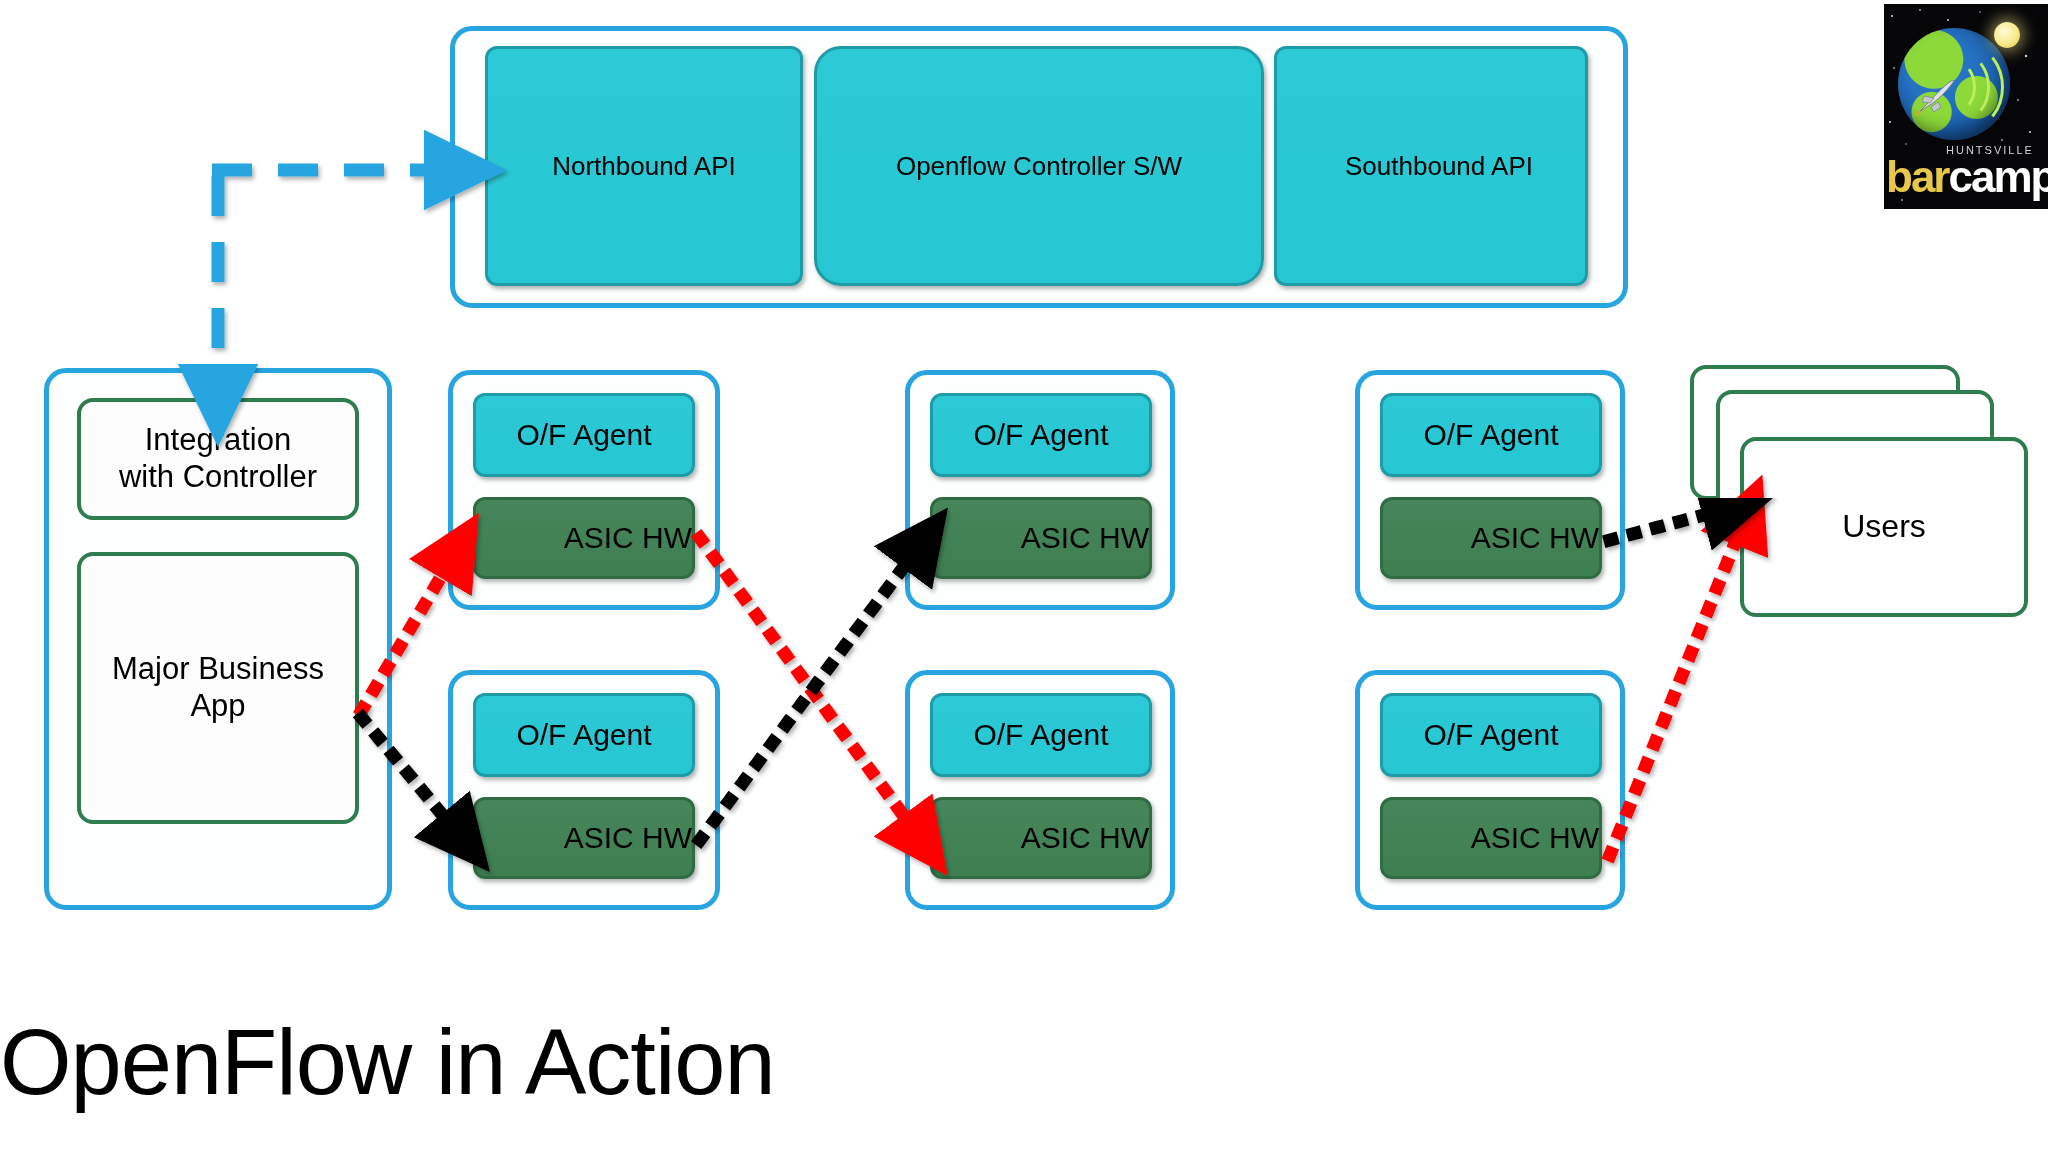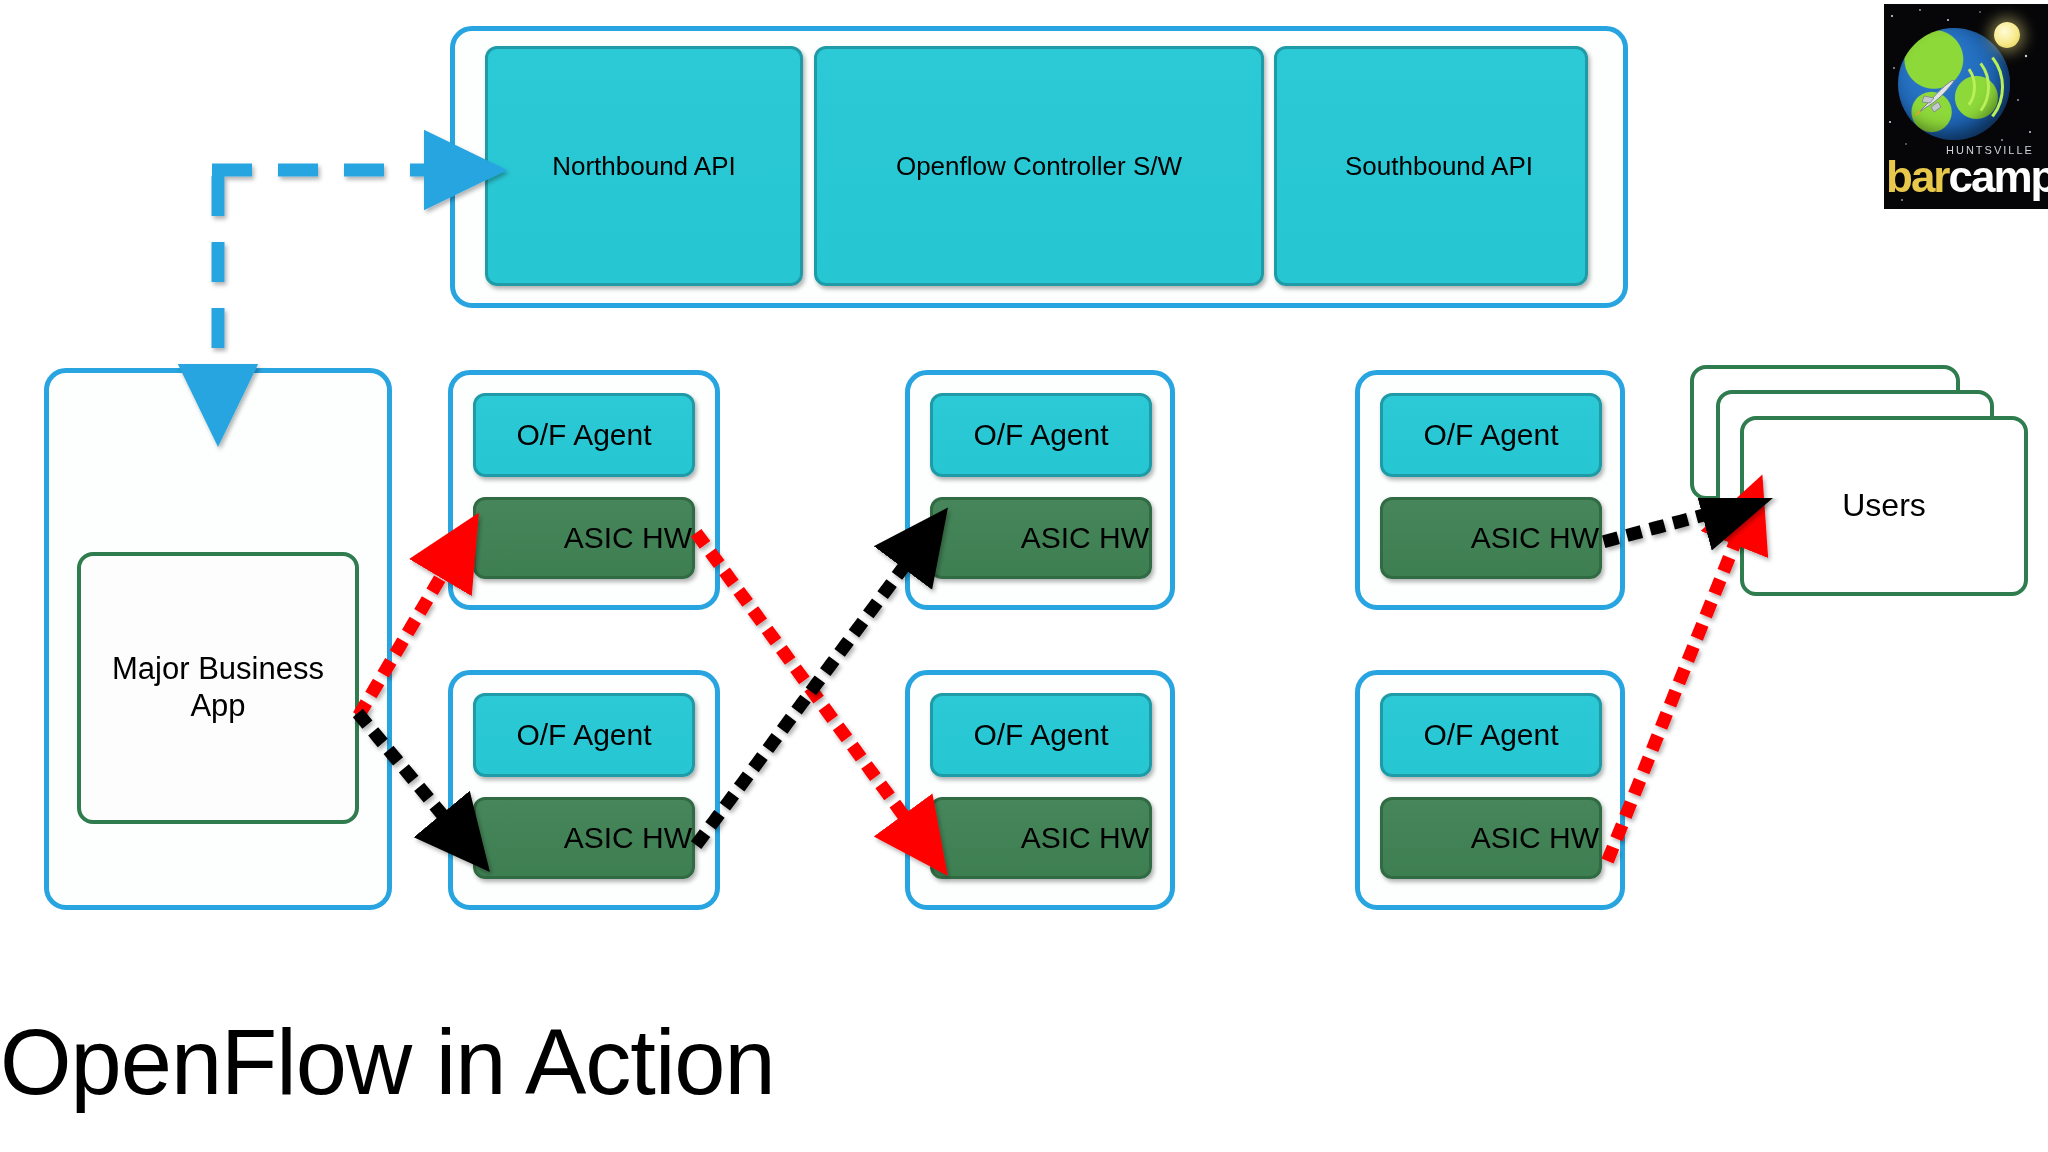--- a/index.html
+++ b/index.html
@@ -162,29 +162,32 @@
 </head>
 <body>
 
 <div id="stage">
 
   <div class="abs blue-panel" style="left:450px; top:26px; width:1178px; height:282px;">
   </div>
   <div class="abs cyan-box lbl-api" style="left:485px; top:46px; width:318px; height:240px;">
     <span>Northbound API</span>
   </div>
-  <div class="abs cyan-box lbl-api" style="left:814px; top:46px; width:450px; height:240px;">
+  <div class="abs cyan-box lbl-api" style="left:814px; top:46px; width:450px; height:240px;border-radius:27px;">
     <span>Openflow Controller S/W</span>
   </div>
   <div class="abs cyan-box lbl-api" style="left:1274px; top:46px; width:314px; height:240px;padding-left:16px;">
     <span>Southbound API</span>
   </div>
 
   <div class="abs blue-panel" style="left:44px; top:368px; width:348px; height:542px;">
   </div>
+  <div class="abs green-outline lbl-left" style="left:77px; top:398px; width:282px; height:122px;">
+    <span><span>Integration</span><br><span>with Controller</span></span>
+  </div>
   <div class="abs green-outline lbl-left" style="left:77px; top:552px; width:282px; height:272px;">
     <span><span>Major Business</span><br><span>App</span></span>
   </div>
 
   <div class="abs blue-panel" style="left:448px; top:370px; width:272px; height:240px;">
   </div>
   <div class="abs cyan-box lbl-agent" style="left:473px; top:393px; width:222px; height:84px;">
     <span>O/F Agent</span>
   </div>
   <div class="abs green-box lbl-asic" style="left:473px; top:497px; width:222px; height:82px;">
@@ -231,21 +234,21 @@
   </div>
   <div class="abs cyan-box lbl-agent" style="left:1380px; top:693px; width:222px; height:84px;">
     <span>O/F Agent</span>
   </div>
   <div class="abs green-box lbl-asic" style="left:1380px; top:797px; width:222px; height:82px;">
     <span>ASIC HW</span>
   </div>
 
   <div class="abs green-outline" style="left:1690px; top:365px; width:270px; height:135px; background:#FFFFFF;"></div>
   <div class="abs green-outline" style="left:1716px; top:390px; width:278px; height:140px; background:#FFFFFF;"></div>
-  <div class="abs green-outline lbl-users" style="left:1740px; top:416px; width:288px; height:180px; background:#FFFFFF;">
+  <div class="abs green-outline lbl-users" style="left:1740px; top:437px; width:288px; height:180px; background:#FFFFFF;">
     <span>Users</span>
   </div>
 
   <svg id="arrows" viewBox="0 0 2048 1152">
     <defs>
       <marker id="ah-blue" markerWidth="7" markerHeight="7" refX="2.4" refY="3.5" orient="auto" markerUnits="strokeWidth">
         <path d="M0,0.4 L6.4,3.5 L0,6.6 Z" fill="#28A5E0"></path>
       </marker>
       <marker id="ah-red" markerWidth="6.2" markerHeight="6.2" refX="2.2" refY="3.1" orient="auto" markerUnits="strokeWidth">
         <path d="M0,0.3 L5.8,3.1 L0,5.9 Z" fill="#FF0000"></path>

